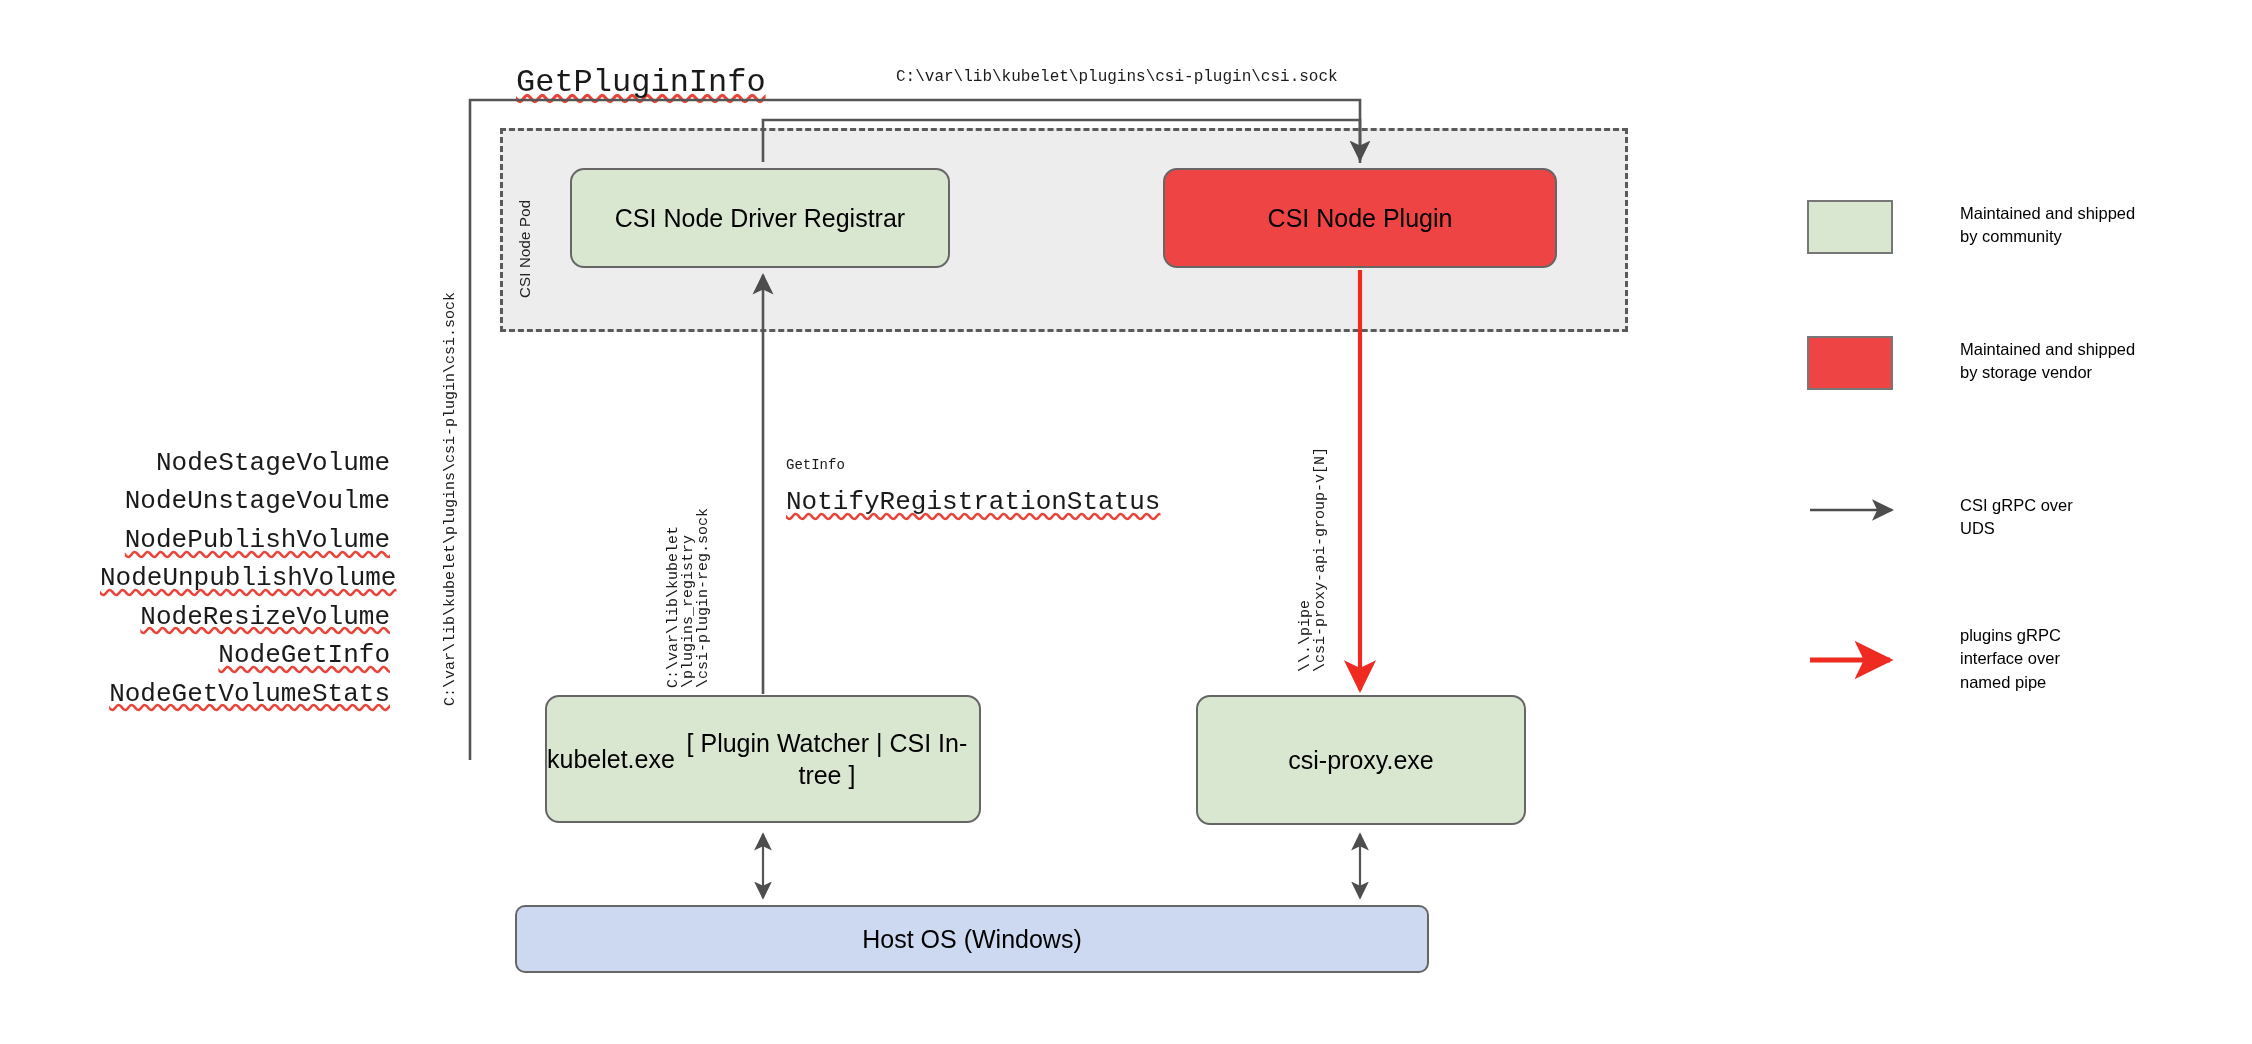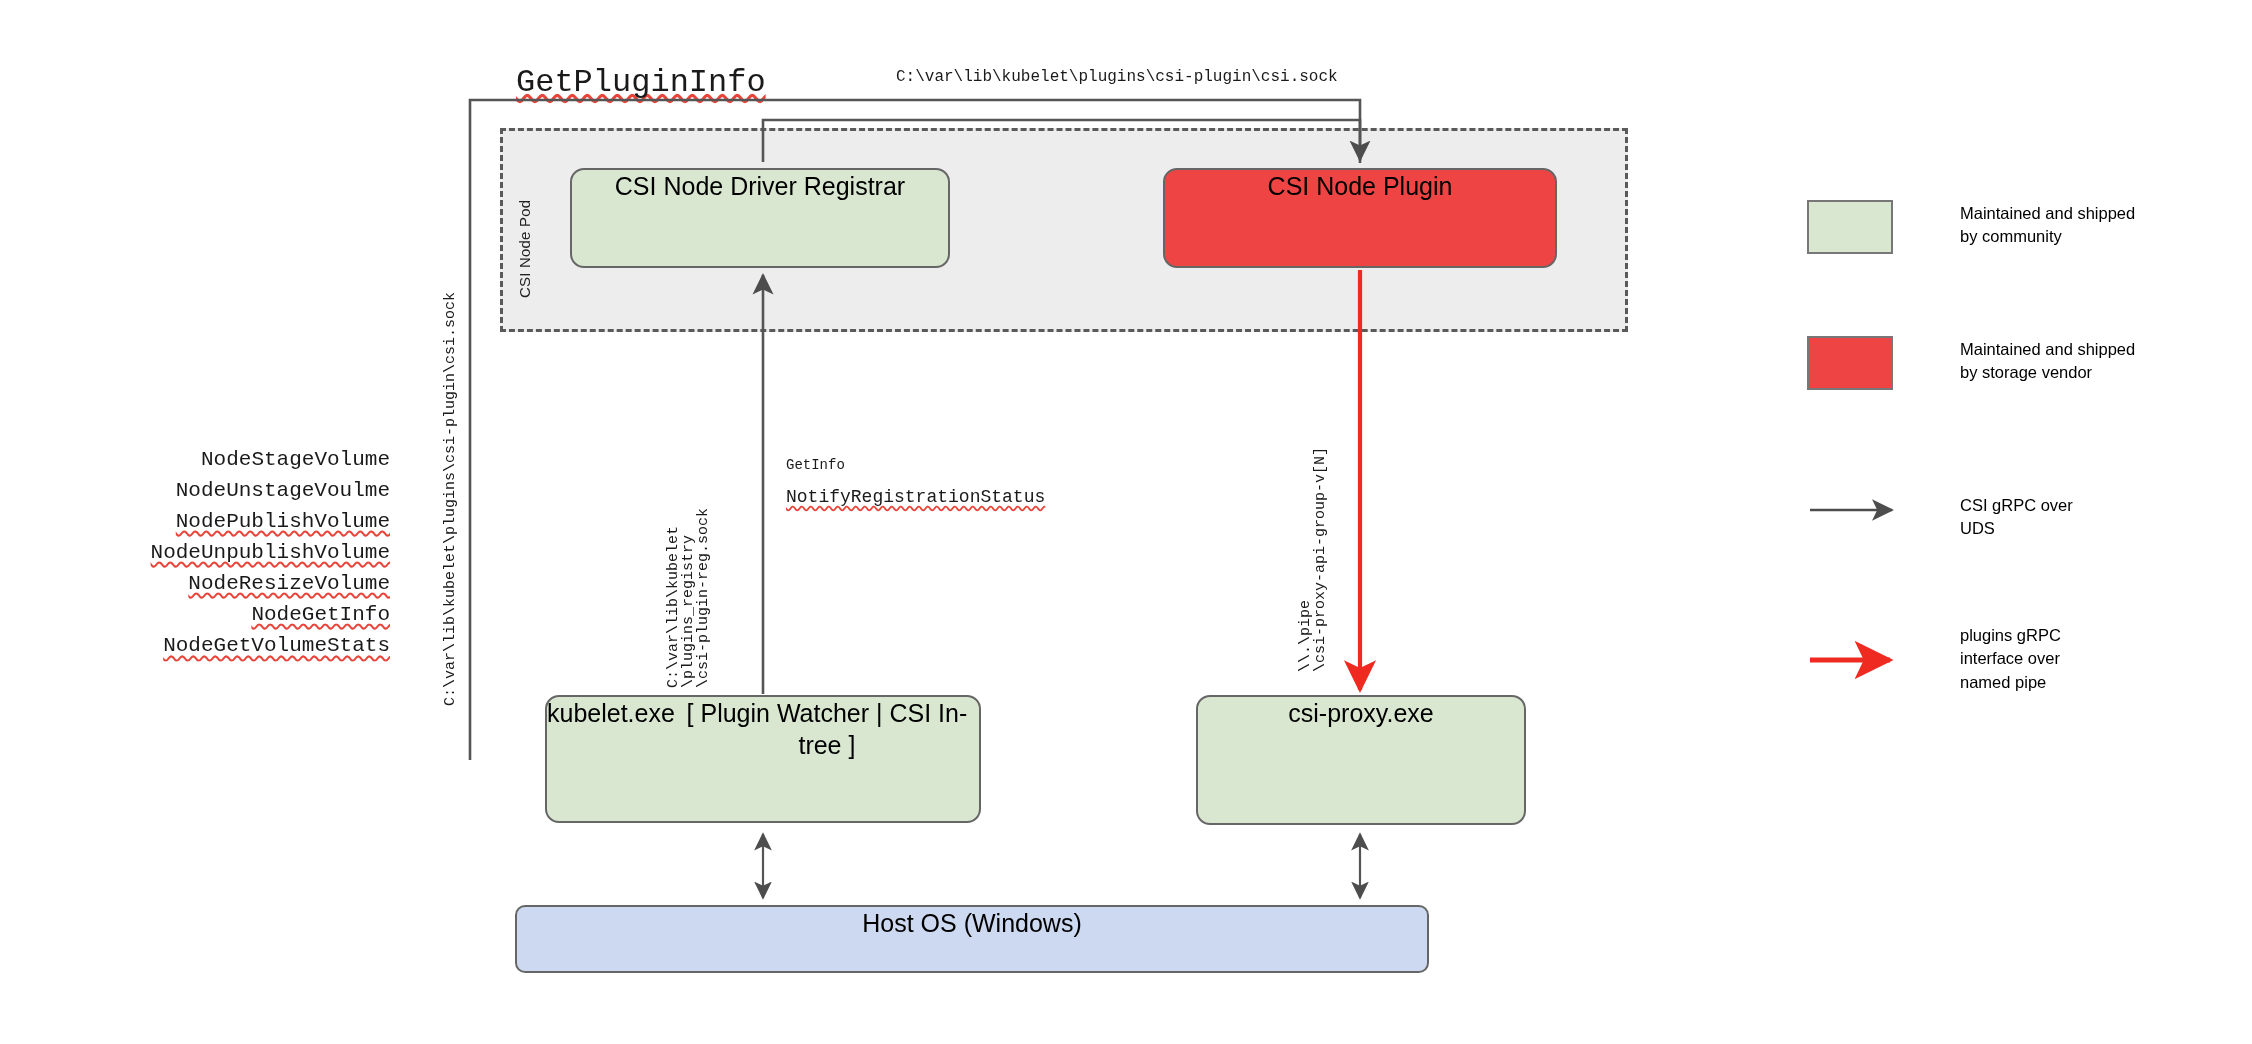--- a/index.html
+++ b/index.html
@@ -31,20 +31,21 @@
     text-decoration-skip-ink: none;
     text-underline-offset: 3px;
   }
 
   
   .node-box {
     box-sizing: border-box;
     border: 2px solid #666666;
     border-radius: 14px;
     display: flex;
+    align-items: center;
     justify-content: center;
     text-align: center;
     line-height: 1.28;
     font-size: 25px;
     color: #000;
   }
   .green { background: #d9e7d1; }
   .yellow { background: #ef4444; }
   .blue { background: #cdd9f0; }
 
@@ -66,21 +67,21 @@
   
   .vrot {
     writing-mode: vertical-rl;
     transform: rotate(180deg);
     white-space: nowrap;
     font-size: 15px;
     line-height: 1.0;
   }
 
   .api-list {
-    font-size: 21px;
+    font-size: 26px;
     line-height: 1.48;
     white-space: nowrap;
   }
   .api-list .ln { display: block; }
 
   .legend-swatch {
     box-sizing: border-box;
     border: 2px solid #777;
     width: 86px; height: 54px;
   }
@@ -135,21 +136,21 @@
 
   <div class="abs mono vrot" style="left:443px; top:206px; height:500px;">C:\var\lib\kubelet\plugins\csi-plugin\csi.sock</div>
 
   <div class="abs" style="left:666px; top:458px; width:60px; height:230px; display:flex; flex-direction:row;">
     <div class="mono vrot">C:\var\lib\kubelet</div>
     <div class="mono vrot">\plugins_registry</div>
     <div class="mono vrot">\csi-plugin-reg.sock</div>
   </div>
 
   <div class="abs mono" style="left:786px; top:457px; font-size:14px;">GetInfo</div>
-  <div class="abs mono spell" style="left:786px; top:487px; font-size:18px;">NotifyRegistrationStatus</div>
+  <div class="abs mono spell" style="left:786px; top:487px; font-size:26px;">NotifyRegistrationStatus</div>
 
   <div class="abs mono api-list" style="left:100px; top:444px; width:290px; text-align:right;">
     <span class="ln spell" style="text-decoration:none;">NodeStageVolume</span>
     <span class="ln">NodeUnstageVoulme</span>
     <span class="ln spell">NodePublishVolume</span>
     <span class="ln spell">NodeUnpublishVolume</span>
     <span class="ln spell">NodeResizeVolume</span>
     <span class="ln spell">NodeGetInfo</span>
     <span class="ln spell">NodeGetVolumeStats</span>
   </div>

